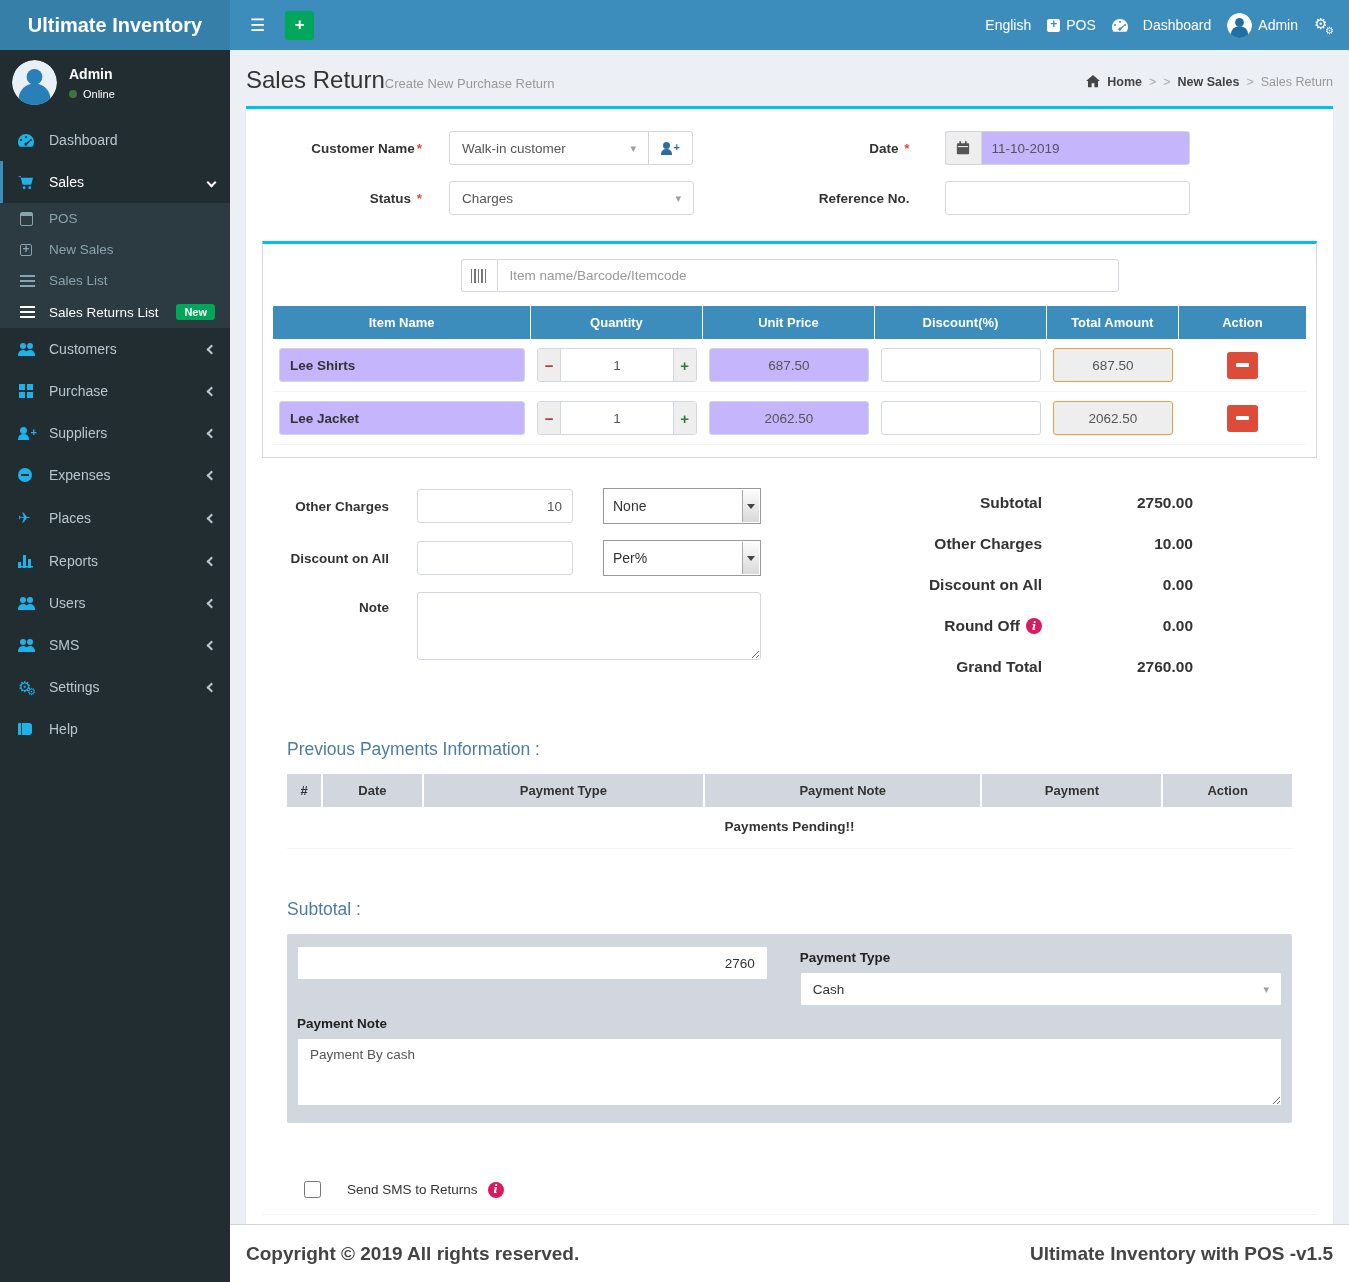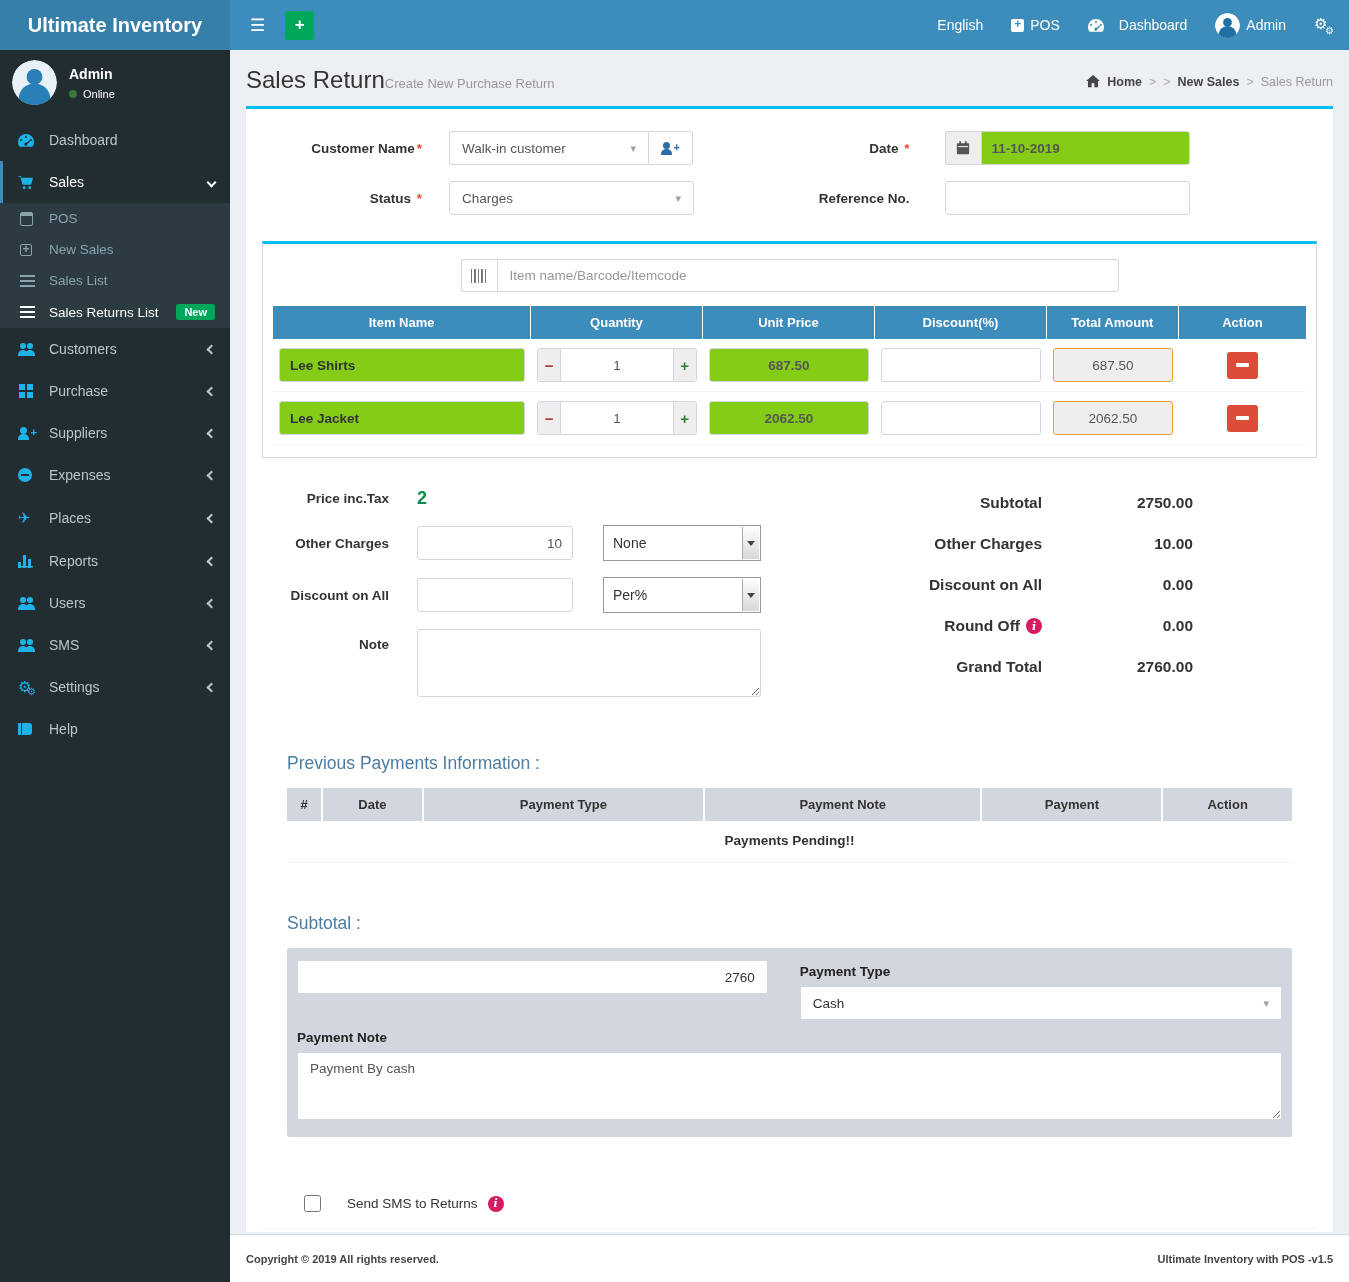--- a/index.html
+++ b/index.html
@@ -6,21 +6,21 @@
   html,body { background:#ecf0f5; }
   body { font-family:"Liberation Sans", sans-serif; font-size:14px; color:#333; }
   .app { position:relative; width:1349px; height:1282px; background:#ecf0f5; overflow:hidden; }
 
   
   .navbar { position:absolute; top:0; left:0; right:0; height:50px; background:#3c8dbc; display:flex; z-index:5; }
   .logo { width:230px; height:50px; background:#367fa9; color:#fff; font-size:20px; font-weight:bold; display:flex; align-items:center; justify-content:center; }
   .nav-main { flex:1; display:flex; align-items:center; padding:0 15px 0 12px; color:#fff; }
   .hamburger { font-size:17px; color:#fff; cursor:pointer; padding:0 8px; }
   .quick-add { width:29px; height:29px; background:#00a65a; border:none; border-radius:3px; color:#fff; font-size:17px; font-weight:bold; margin-left:12px; cursor:pointer; display:flex; align-items:center; justify-content:center; }
-  .nav-right { margin-left:auto; display:flex; align-items:center; gap:28px; font-size:14px; }
+  .nav-right { margin-left:auto; display:flex; align-items:center; gap:16px; font-size:14px; }
   .nav-link { display:flex; align-items:center; gap:6px; color:#fff; cursor:pointer; }
   .i-plussq { width:13px; height:13px; background:#fff; border-radius:2px; position:relative; display:inline-block; }
   .i-plussq::before { content:"+"; position:absolute; left:0; top:-1px; right:0; bottom:0; color:#3c8dbc; font-weight:bold; font-size:12px; text-align:center; line-height:13px; }
   .i-plussq.outline { background:transparent; border:1.5px solid currentColor; }
   .i-plussq.outline::before { color:currentColor; line-height:10px; }
   .i-cogs { position:relative; width:20px; height:17px; display:inline-block; }
   .i-cogs::before { content:"\2699"; position:absolute; left:0; top:-2px; font-size:15px; }
   .i-cogs::after { content:"\2699"; position:absolute; right:0; bottom:-2px; font-size:10px; }
   .avatar-sm { width:25px; height:25px; border-radius:50%; overflow:hidden; display:block; }
 
@@ -87,21 +87,21 @@
   .fcol.rcol .flabel { width:120px; margin-right:35px; }
   .ctl { height:34px; border:1px solid #d2d6de; border-radius:3px; background:#fff; font-size:13.5px; color:#555; }
   .bsel { display:flex; align-items:center; justify-content:space-between; padding:0 12px; cursor:pointer; }
   .caret { color:#9aa0a6; font-size:11px; }
   .w200 { width:200px; } .w245 { width:245px; }
   .addon-btn { width:44px; height:34px; margin-left:0; border:1px solid #d2d6de; border-left:none; border-radius:0 3px 3px 0; background:#fff; display:flex; align-items:center; justify-content:center; cursor:pointer; color:#2e6da4; }
   .group { display:flex; }
   .group .bsel { border-radius:3px 0 0 3px; }
   .date-addon { width:36px; height:34px; background:#eee; border:1px solid #d2d6de; border-right:none; border-radius:3px 0 0 3px; display:flex; align-items:center; justify-content:center; color:#555; }
   .inp { height:34px; border:1px solid #d2d6de; border-radius:3px; padding:0 10px; font-size:13.5px; color:#555; font-family:inherit; }
-  .inp.dis { background:#84cc16;font-weight:bold; }
+  .inp.dis { background:#c4b5fd; }
   .inp.grow { border-radius:0 3px 3px 0; }
 
   
   .inner-box { margin-top:26px; border:1px solid #d2d6de; border-top:3px solid #00c0ef; background:#fff; padding:15px 10px 12px; }
   .search-group { display:flex; width:658px; margin:0 auto; }
   .search-addon { width:36px; height:33px; border:1px solid #d2d6de; border-right:none; border-radius:3px 0 0 3px; background:#fff; display:flex; align-items:center; justify-content:center; }
   .search-input { flex:1; height:33px; border:1px solid #d2d6de; border-radius:0 3px 3px 0; padding:0 12px; font-size:13.5px; color:#555; }
   .search-input::placeholder { color:#999; }
 
   .itbl { margin-top:14px; width:100%; }
@@ -160,21 +160,21 @@
   .pay-sel { width:100%; height:34px; background:#fff; border:1px solid #d2d6de; border-radius:2px; display:flex; align-items:center; justify-content:space-between; padding:0 12px; font-size:13.5px; color:#333; cursor:pointer; }
   .pay-note { width:100%; height:68px; border:1px solid #d2d6de; border-radius:2px; resize:both; font-family:inherit; font-size:13.5px; color:#555; padding:8px 12px; }
 
   
   .sms-row { display:flex; align-items:center; gap:10px; margin:58px 0 0 42px; }
   .sms-check { width:17px; height:17px; cursor:pointer; margin-right:16px; }
   .sms-label { font-size:13.5px; color:#333; }
   .box-footer { border-top:1px solid #f4f4f4; margin-top:16px; padding:12px 0 13px; display:flex; justify-content:center; gap:30px; }
 
   
-  .footer { position:absolute; left:230px; right:0; bottom:0; height:48px; background:#fff; border-top:1px solid #d2d6de; display:flex; align-items:center; justify-content:space-between; padding:0 16px; font-weight:bold; font-size:11px; color:#444; }
+  .footer { position:absolute; left:230px; right:0; bottom:0; height:58px; background:#fff; border-top:1px solid #d2d6de; display:flex; align-items:center; justify-content:space-between; padding:0 16px; font-weight:bold; font-size:19px; color:#444; }
 </style>
 </head>
 <body>
 
 <div class="app">
 
   <header class="navbar">
     <div class="logo">Ultimate Inventory</div>
     <div class="nav-main">
       <span class="hamburger">☰</span>
@@ -484,24 +484,20 @@
                   <span class="del-bar"></span>
                 </button>
               </div>
           </div>
         </div>
       </div>
 
       <div class="mid-section">
         <div class="charges">
           <div class="ch-row">
-            <label class="ch-label">Price inc.Tax</label>
-            <span class="tax-count">2</span>
-          </div>
-          <div class="ch-row">
             <label class="ch-label">Other Charges</label>
             <input class="ch-inp" value="10" style="">
             <div class="nsel">
               <span>None</span>
               <span class="arrow-box">
                   <span class="tri-down"></span>
                 </span>
             </div>
           </div>
           <div class="ch-row">

